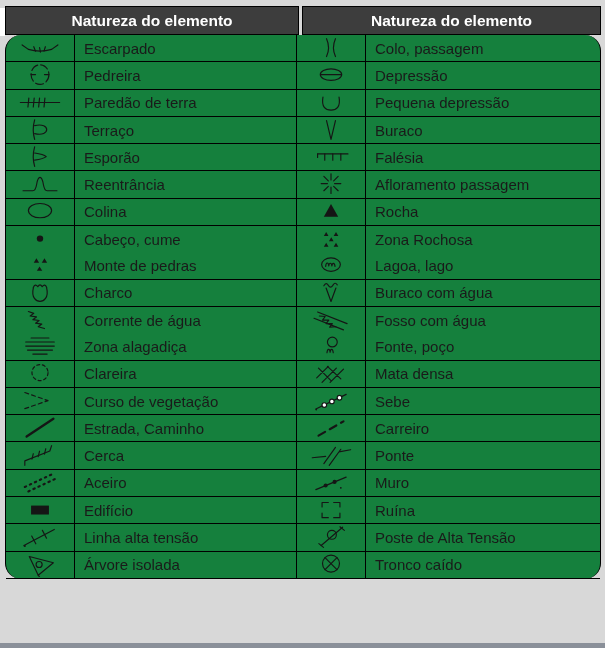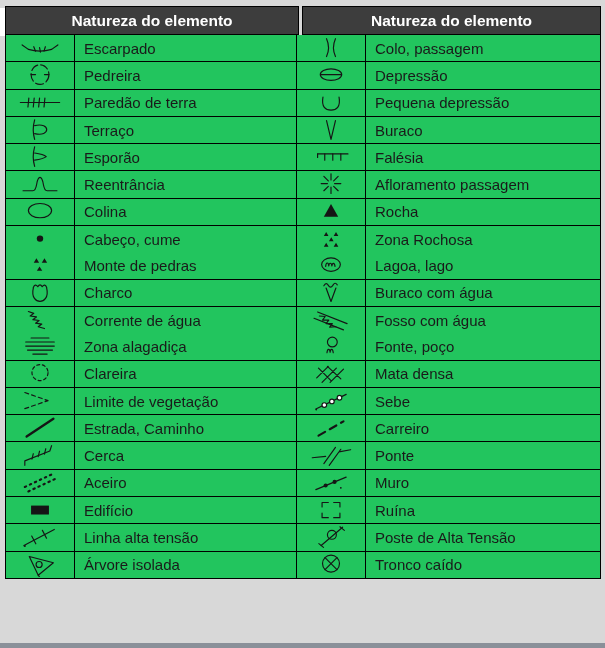--- a/index.html
+++ b/index.html
@@ -6,21 +6,21 @@
   body{font-family:"Liberation Sans",sans-serif;background:#b8b8b8;}
   .page{position:relative;width:605px;height:648px;background:var(--page-bg,#d8d8d8);overflow:hidden;}
   .notch{position:absolute;left:0;top:8px;width:5px;height:28px;background:#ffffff;}
   .bottom-strip{position:absolute;left:0;bottom:0;width:100%;height:5px;background:var(--strip,#8a9099);}
   .legend{position:absolute;left:5px;top:6px;width:596px;}
   .hdr{display:flex;gap:3px;height:29px;}
   .hdr-cell{box-sizing:border-box;border:1.5px solid #000;background:var(--header-bg,#3d3d3d);
     color:var(--header-text,#fff);font-weight:bold;font-size:15.5px;display:flex;align-items:center;justify-content:center;}
   .hdr-left{width:294px;}
   .hdr-right{width:299px;}
-  .tbody{box-sizing:border-box;border-left:1.5px solid #000;border-right:1.5px solid #000;background:#22c55e;}
+  .tbody{box-sizing:border-box;border-left:1.5px solid #000;border-right:1.5px solid #000;background:#15803d;border-radius:16px;}
   .row{display:grid;grid-template-columns:69px 222px 69px 233px;border-bottom:1.5px solid #000;}
   .cell{display:flex;flex-direction:column;justify-content:center;}
   .cell.sym{border-right:1.5px solid #000;}
   .cell.lab{border-right:1.5px solid #000;}
   .cell.lab.last{border-right:none;justify-content:flex-end;}
   .symSlot{height:26.3px;display:flex;align-items:center;justify-content:center;}
   .labSlot{height:26.3px;display:flex;align-items:center;padding-left:9px;font-size:15px;color:var(--text,#1a1a1a);
     white-space:nowrap;overflow:hidden;}
   .glyph{width:60px;height:25px;display:block;stroke:#151515;fill:none;stroke-width:1.3;stroke-linecap:round;stroke-linejoin:round;}
   #icon-defs{position:absolute;width:0;height:0;overflow:hidden;}
@@ -474,21 +474,21 @@
         </div>
         <div class="row">
           <div class="cell sym">
             <div class="symSlot">
               <svg viewBox="0 0 64 28" class="glyph">
                 <use href="#ic-limite-de-vegetacao" xlink:href="#ic-limite-de-vegetacao"></use>
               </svg>
             </div>
           </div>
           <div class="cell lab">
-            <div class="labSlot">Limite de vegetação</div>
+            <div class="labSlot">Curso de vegetação</div>
           </div>
           <div class="cell sym">
             <div class="symSlot">
               <svg viewBox="0 0 64 28" class="glyph">
                 <use href="#ic-sebe" xlink:href="#ic-sebe"></use>
               </svg>
             </div>
           </div>
           <div class="cell lab last">
             <div class="labSlot">Sebe</div>

